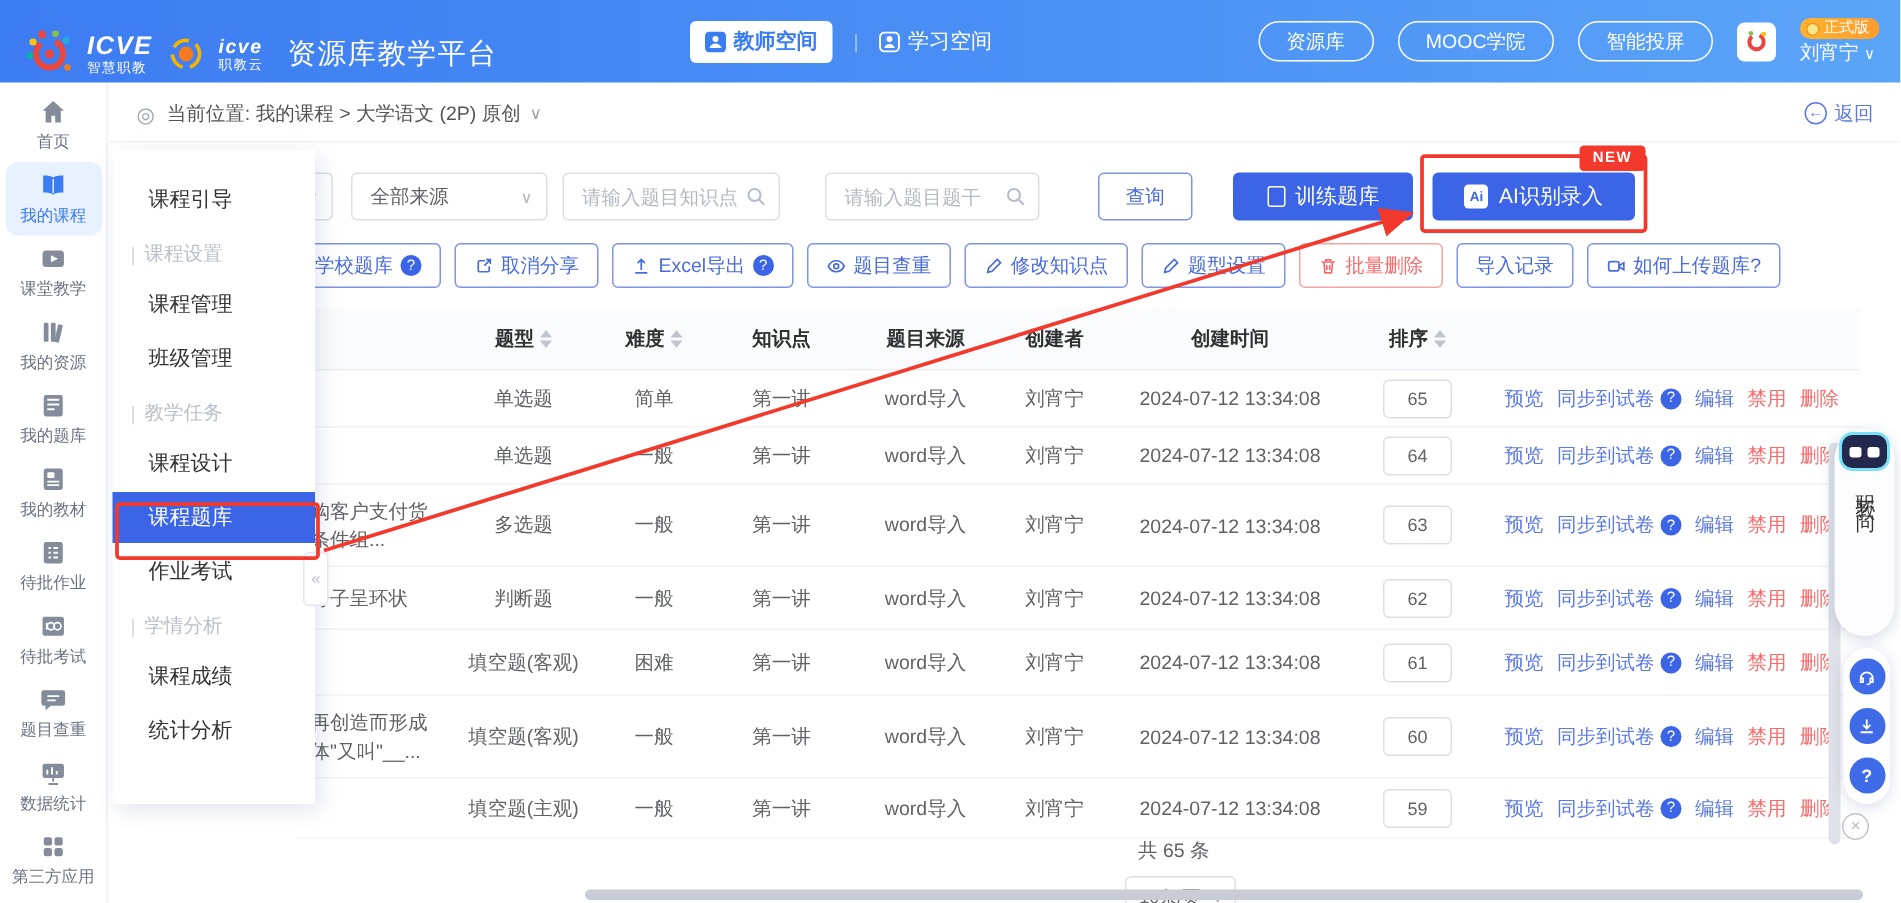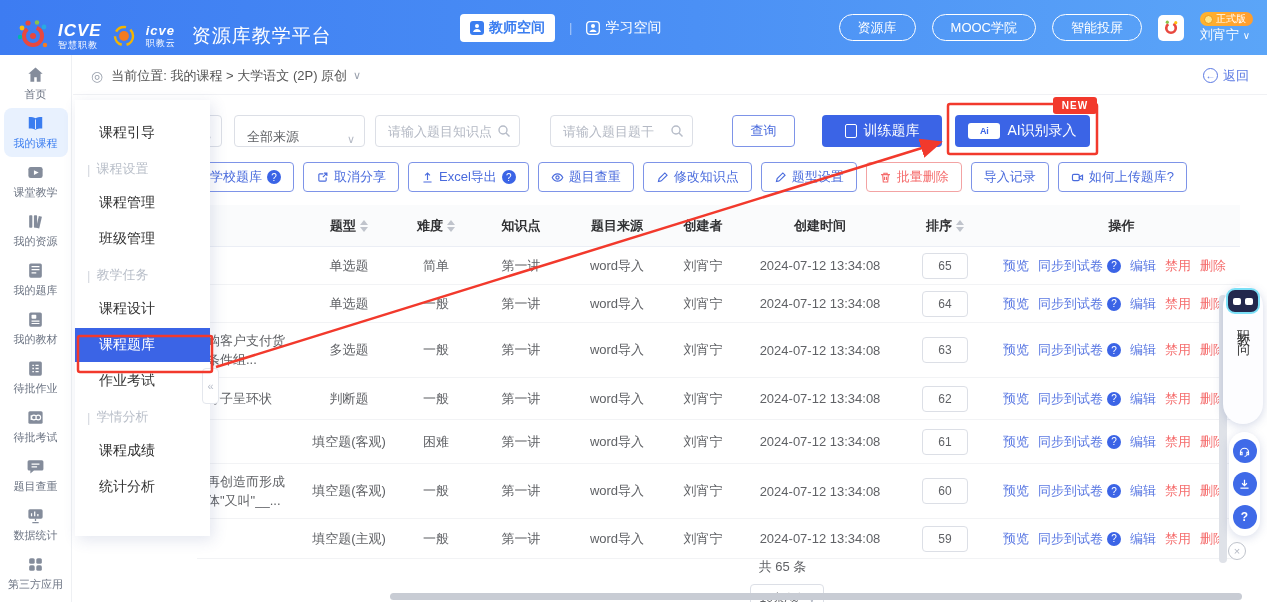--- a/index.html
+++ b/index.html
@@ -61,40 +61,40 @@
   .sm-section { height:30px; margin-top:4px; display:flex; align-items:center; padding-left:12px;
     font-size:13px; color:#b9bfc9; cursor:default; }
   .sm-section .bar { color:#d4d8df; margin-right:6px; }
   .sm-item.active { background:#3b64e6; color:#fff; }
   .collapse-tab { position:absolute; left:202px; top:368px; width:17px; height:36px; background:#fff;
     border:1px solid #e4e7ed; border-radius:4px; display:flex; align-items:center; justify-content:center;
     color:#b6bcc8; font-size:11px; z-index:21; cursor:pointer; }
 
   
   .ctrl { position:absolute; top:115px; height:32px; background:#fff; border:1px solid #dcdfe6;
-    border-radius:4px; display:flex; align-items:flex-end; font-size:13px; color:#606266; }
+    border-radius:4px; display:flex; align-items:center; font-size:13px; color:#606266; }
   .ctrl .caret { margin-left:auto; color:#b4b9c4; font-size:11px; padding-right:9px; }
   .sel-hidden { left:148px; width:74px; z-index:1; }
   .sel-source { left:234px; width:131px; padding-left:12px; cursor:pointer; }
   .inp { position:absolute; top:115px; height:32px; border:1px solid #dcdfe6; border-radius:4px; }
   .inp input { width:100%; height:100%; border:none; outline:none; padding:0 28px 0 12px;
     font-size:13px; color:#606266; font-family:inherit; background:transparent; }
   .inp input::placeholder { color:#b4b9c4; }
   .inp .mag { position:absolute; right:8px; top:8px; }
   .inp-knowledge { left:375px; width:145px; }
   .inp-stem { left:550px; width:143px; }
   .btn-query { position:absolute; left:732px; top:115px; width:63px; height:32px; background:#fff;
     border:1px solid #7e94e8; color:#4a6bdd; border-radius:4px; font-size:13px; cursor:pointer;
     display:flex; align-items:center; justify-content:center; }
   .btn-solid { position:absolute; top:115px; height:32px; background:#3b64e6; color:#fff; border:none;
     border-radius:4px; font-size:14px; cursor:pointer; display:flex; align-items:center;
     justify-content:center; gap:7px; }
   .btn-train { left:822px; width:120px; }
   .btn-ai { left:955px; width:135px; }
-  .ai-chip { width:32px; height:16px; background:#fff; color:#3b64e6; border-radius:3px;
+  .ai-chip { width:16px; height:16px; background:#fff; color:#3b64e6; border-radius:3px;
     font-size:9px; font-weight:bold; display:flex; align-items:center; justify-content:center; }
   .doc-chip { width:12px; height:14px; border:1.5px solid #fff; border-radius:2px; }
 
   
   .toolbar { position:absolute; left:197px; top:162px; width:1050px; height:30px; display:flex; gap:9px; }
   .tb-btn { height:30px; border:1px solid #7e94e8; color:#4a6bdd; background:#fff; border-radius:4px;
     padding:0 12px; font-size:13px; display:flex; align-items:center; gap:5px; cursor:pointer; white-space:nowrap; }
   .tb-btn svg { width:13px; height:13px; stroke:#4a6bdd; fill:none; stroke-width:1.4; }
   .tb-btn.danger { border-color:#f3a3a3; color:#f56c6c; }
   .tb-btn.danger svg { stroke:#f56c6c; }
@@ -457,23 +457,20 @@
     <div class="cell col-time">
         <span>创建时间</span>
       </div>
     <div class="cell col-order">
         <span>排序</span>
         <span class="sort-caret">
           <i class="up"></i>
           <i class="dn"></i>
         </span>
       </div>
-    <div class="cell col-actions" style="justify-content:center">
-        <span>操作</span>
-      </div>
   </div>
 
   <div class="t-row">
     <div class="cell col-stem">
         <span class="stem"></span>
       </div>
     <div class="cell col-type">单选题</div>
     <div class="cell col-diff">简单</div>
     <div class="cell col-know">第一讲</div>
     <div class="cell col-src">word导入</div>

